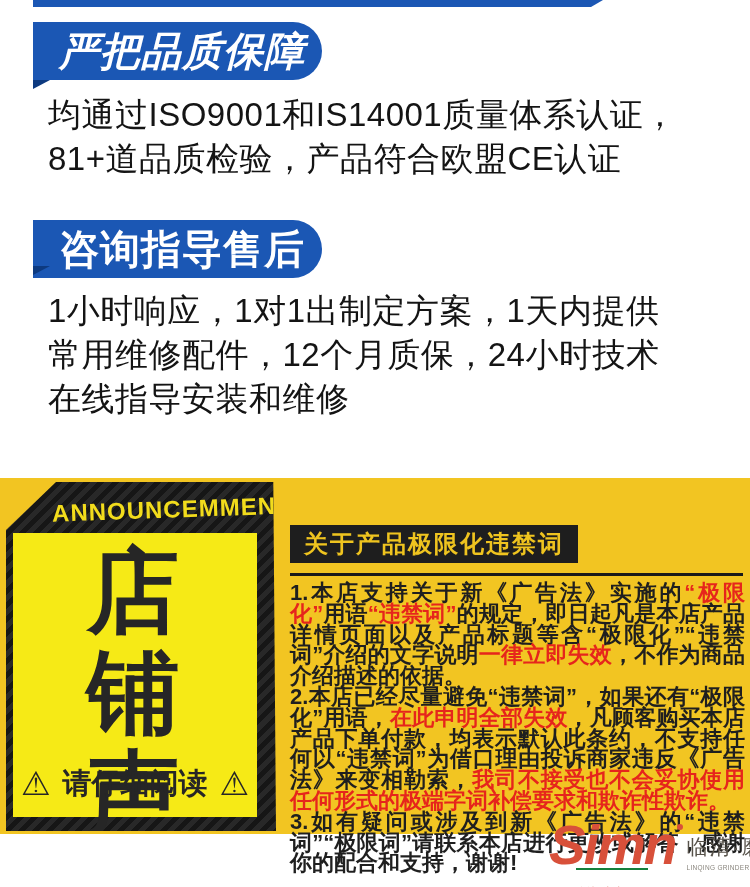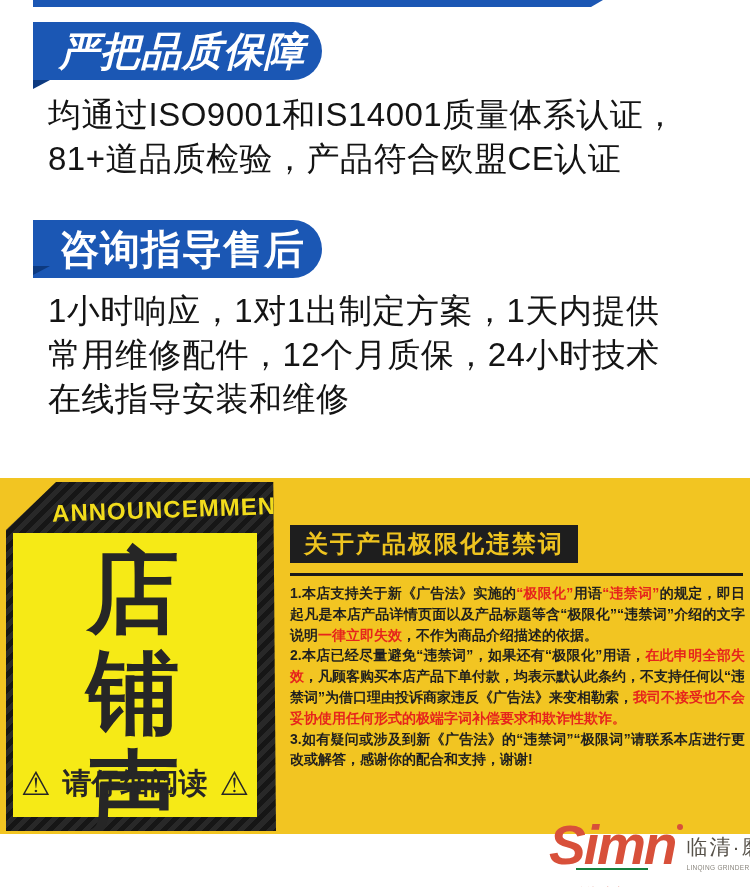--- a/index.html
+++ b/index.html
@@ -70,21 +70,21 @@
   
   .notice{position:absolute;left:290px;top:0;width:455px;}
   .notice-title{
     display:inline-block;background:#1e1e1e;color:#efc41f;
     font-size:24px;font-weight:bold;letter-spacing:2px;
     padding:3px 14px;margin-top:47px;
   }
   .notice-hr{width:453px;height:3px;background:#1a1a1a;margin-top:10px;}
   .notice-body{
     margin-top:7px;width:455px;
-    color:#1f1f1f;font-size:14px;line-height:20.8px;font-weight:bold;
+    color:#1f1f1f;font-size:22px;line-height:20.8px;font-weight:bold;
     text-align:justify;
   }
   .notice-body p{margin:0;}
   .notice-body .red{color:#e6251c;}
   
   .logo{
     position:absolute;left:549px;top:824px;display:flex;align-items:flex-start;
   }
   .logo-left{display:flex;flex-direction:column;align-items:center;}
   .logo-mark{

